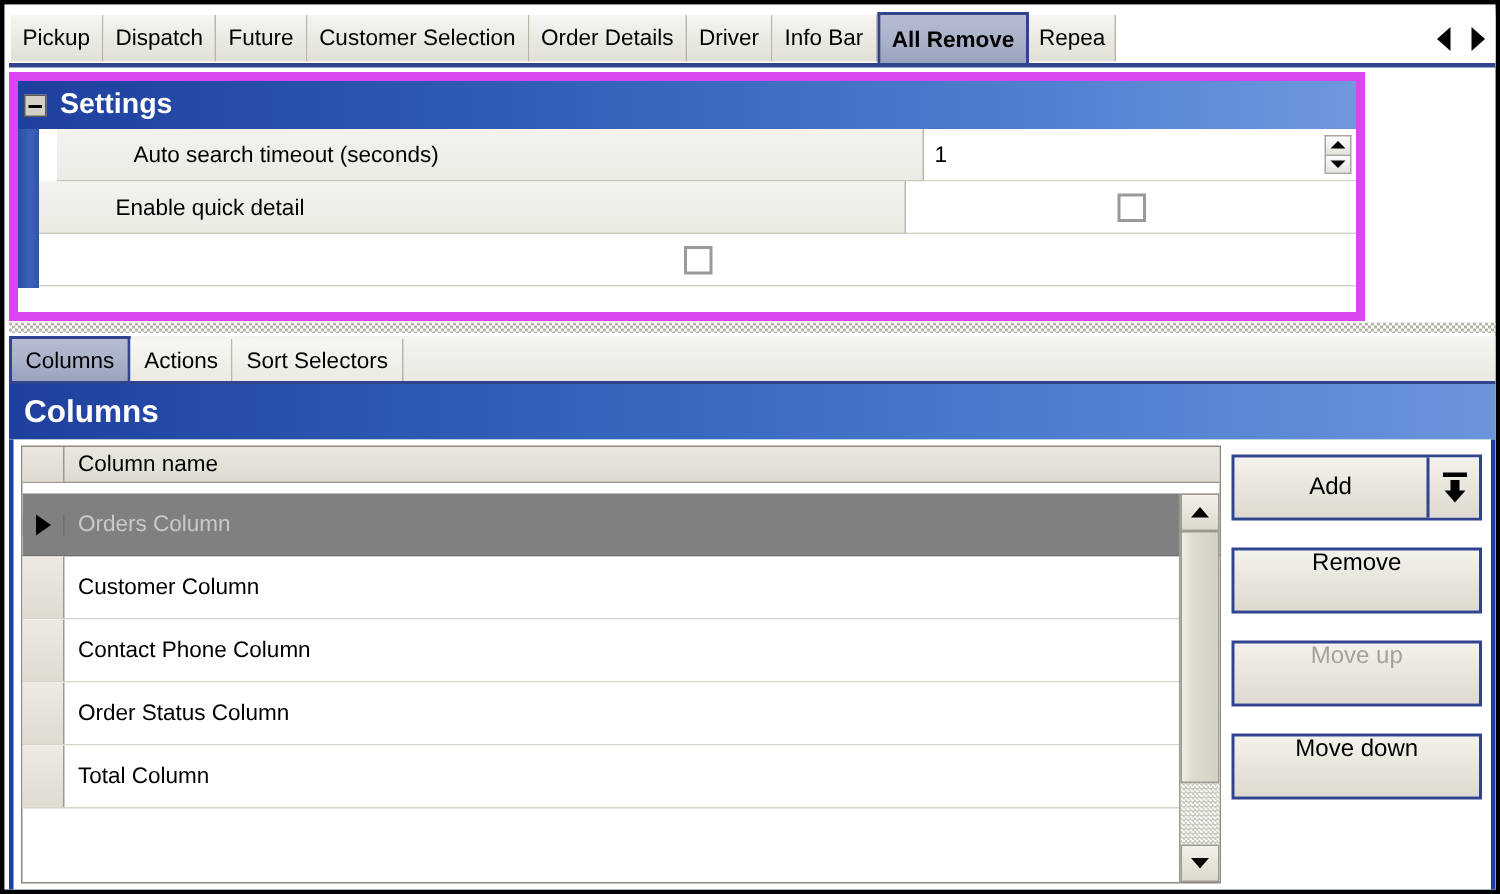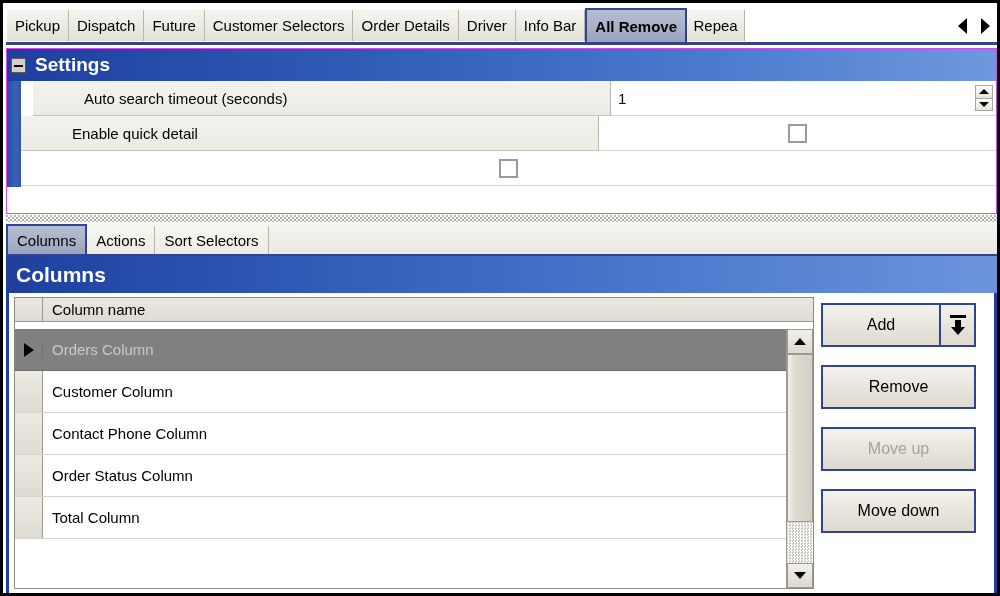--- a/index.html
+++ b/index.html
@@ -78,24 +78,24 @@
     border-top:8px solid transparent;border-bottom:8px solid transparent;
     border-right:9px solid #000;
   }
   .navarrow.right{
     border-top:8px solid transparent;border-bottom:8px solid transparent;
     border-left:9px solid #000;
   }
 
   
   .settings-panel{
-    position:absolute;left:3px;top:45px;width:991px;height:166px;
-    background:#ffffff;
-    box-sizing:border-box;
-    border:1px solid #d946ef;
+    position:absolute;left:3px;top:45px;width:904px;height:166px;
+    background:#ffffff;
+    box-sizing:border-box;
+    border:6px solid #d946ef;
   }
   .sgrid{
     position:absolute;left:0;top:0;right:0;height:138px;
   }
   .sgrid-left{
     position:absolute;left:0;top:0;width:14px;bottom:0;
     background:linear-gradient(to right,#2a4fa2 0%,#3b62b8 60%,#2f55a8 100%);
   }
   .cat-header{
     position:absolute;left:0;top:0;right:0;height:32px;
@@ -303,26 +303,26 @@
     box-sizing:border-box;
     cursor:default;
   }
 
   
   .btncol{
     position:absolute;left:812px;top:10px;width:165px;
   }
   .btn{
     position:relative;
-    height:44px;width:155px;
+    height:44px;width:167px;
     margin-bottom:18px;
     background:linear-gradient(to bottom,#f4f2ec 0%,#e8e5dc 50%,#dedad0 100%);
     border:2px solid #31458f;
     box-sizing:border-box;
-    display:flex;align-items:center;justify-content:center;
+    display:flex;justify-content:center;
     font-size:16px;color:#000;
     cursor:default;
   }
   .btn.disabled{color:#a4a29a;}
   .btn.split{padding-right:0;}
   .btn.split .mainlbl{
     flex:1;display:flex;align-items:center;justify-content:center;
     height:100%;
   }
   .btn.split .drop{
@@ -358,21 +358,21 @@
         <div class="tab first">
             <span>Pickup</span>
           </div>
         <div class="tab">
             <span>Dispatch</span>
           </div>
         <div class="tab">
             <span>Future</span>
           </div>
         <div class="tab">
-            <span>Customer Selectors</span>
+            <span>Customer Selection</span>
           </div>
         <div class="tab">
             <span>Order Details</span>
           </div>
         <div class="tab">
             <span>Driver</span>
           </div>
         <div class="tab">
             <span>Info Bar</span>
           </div>

